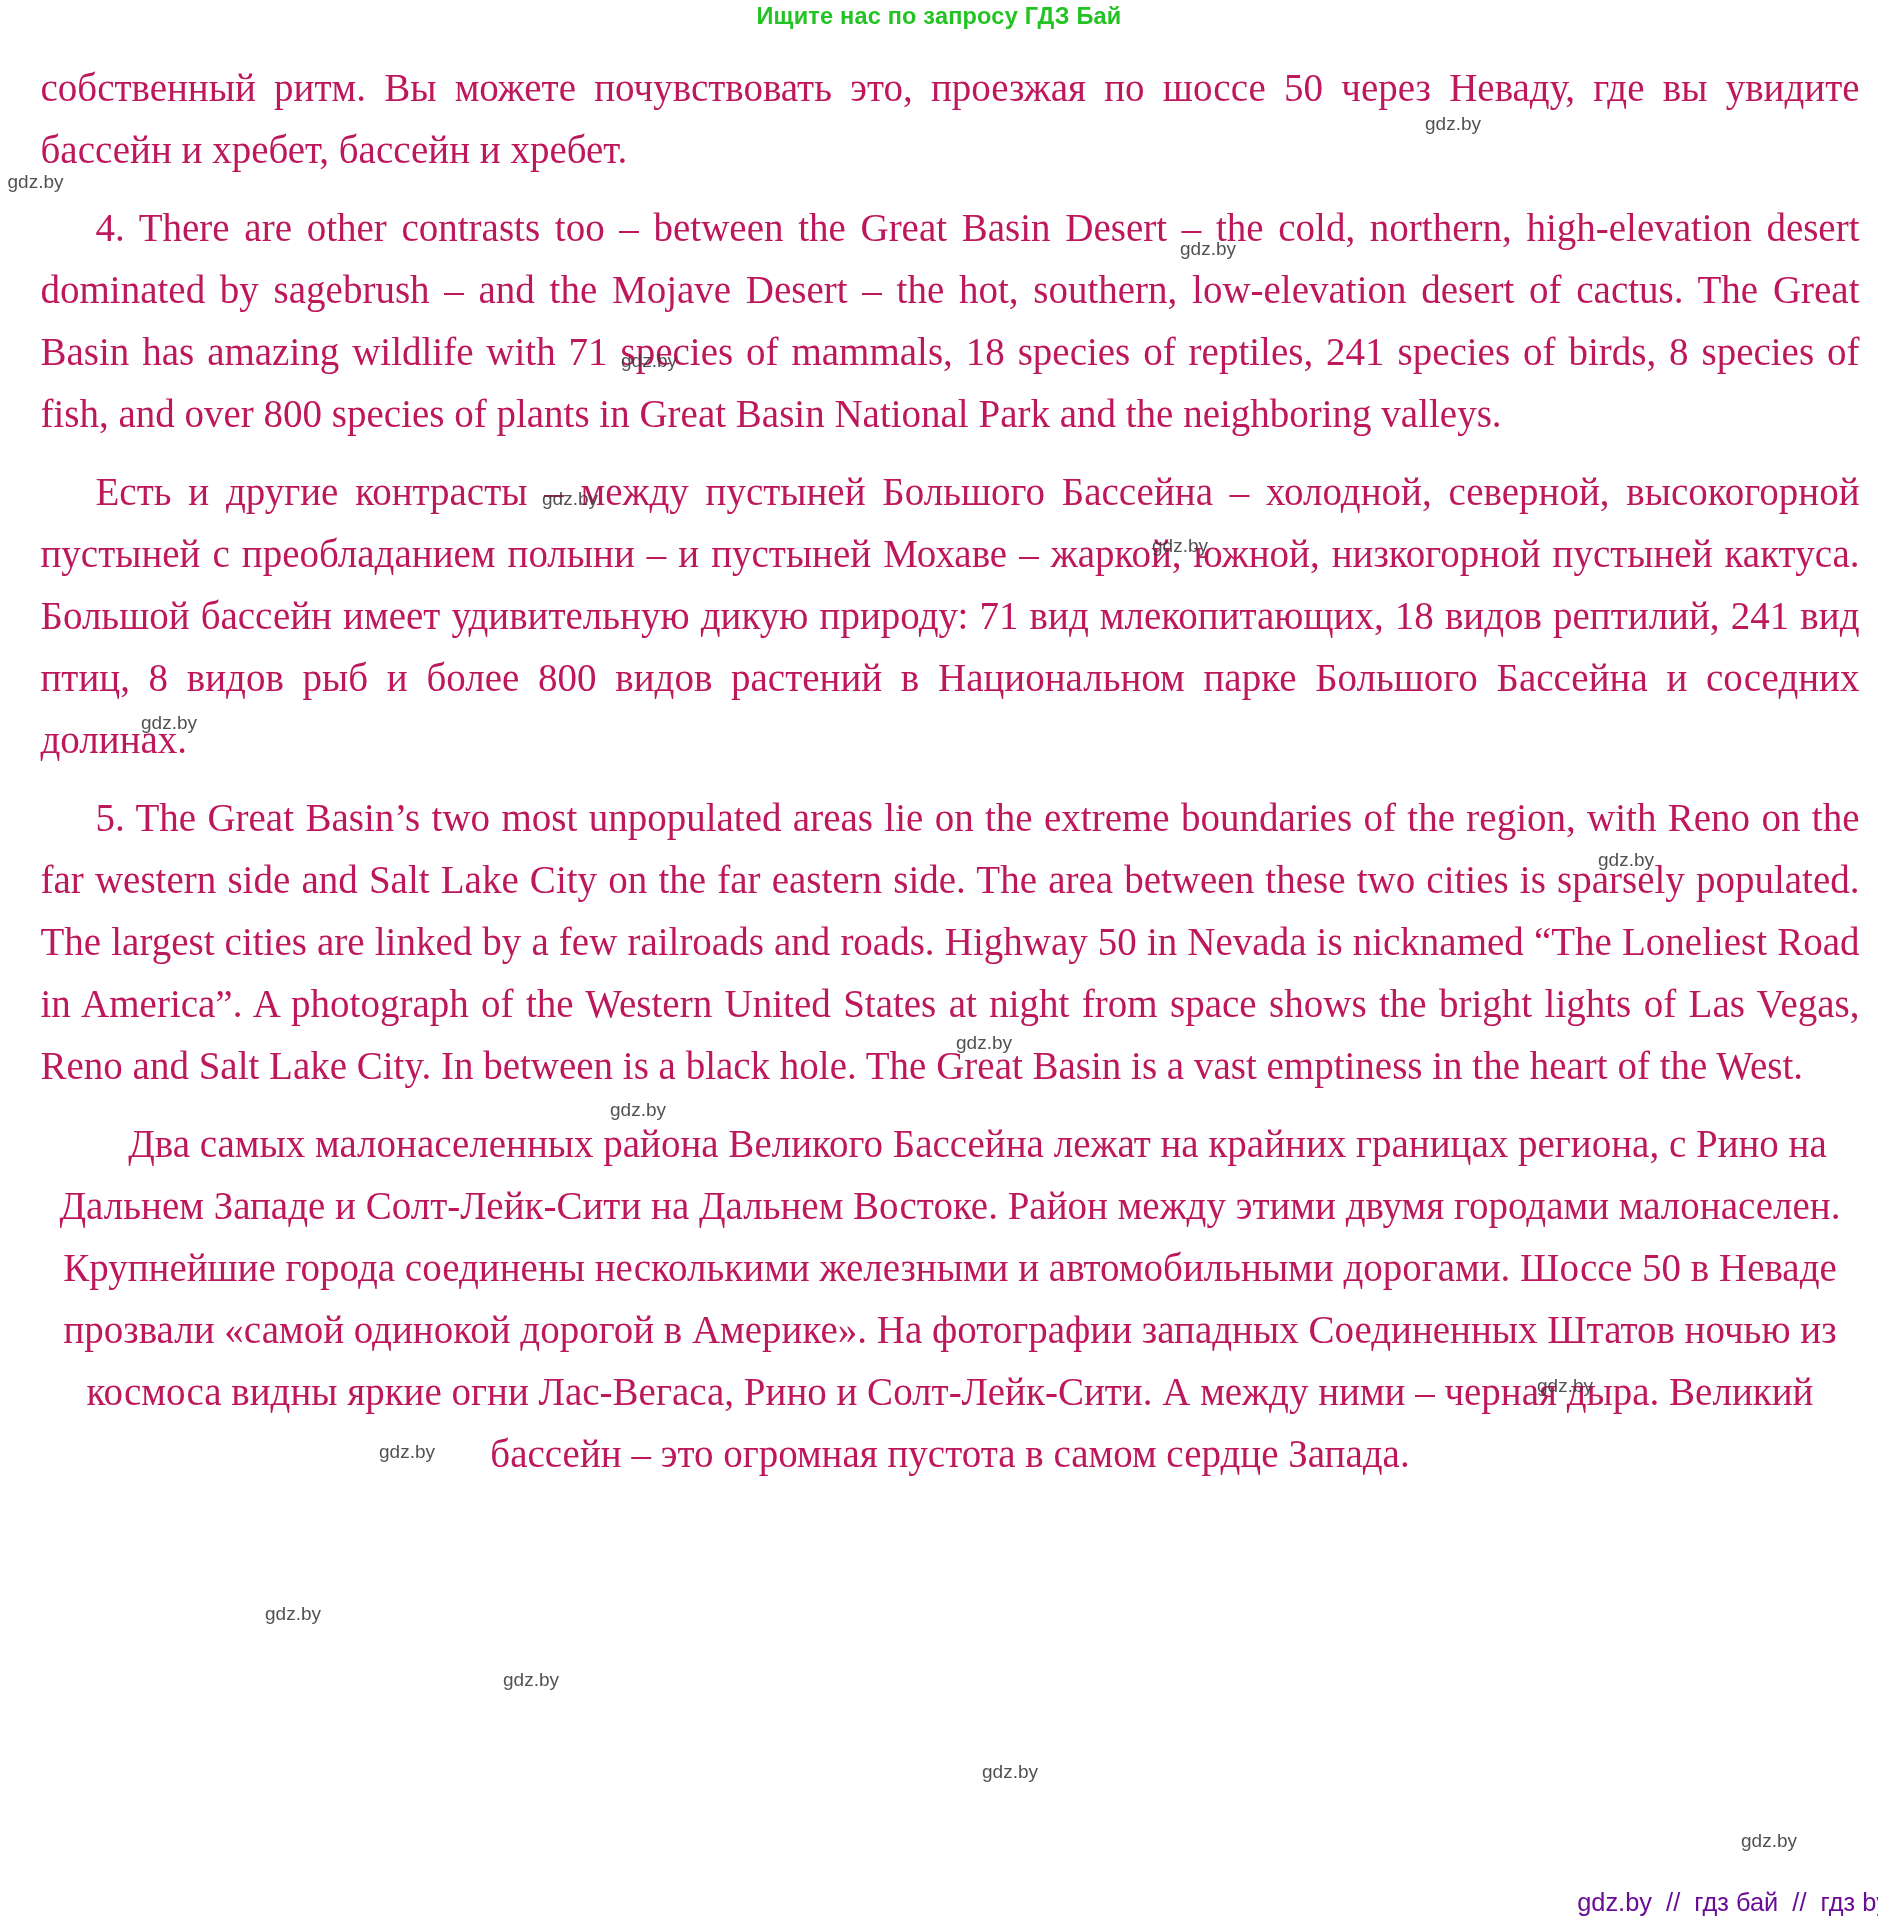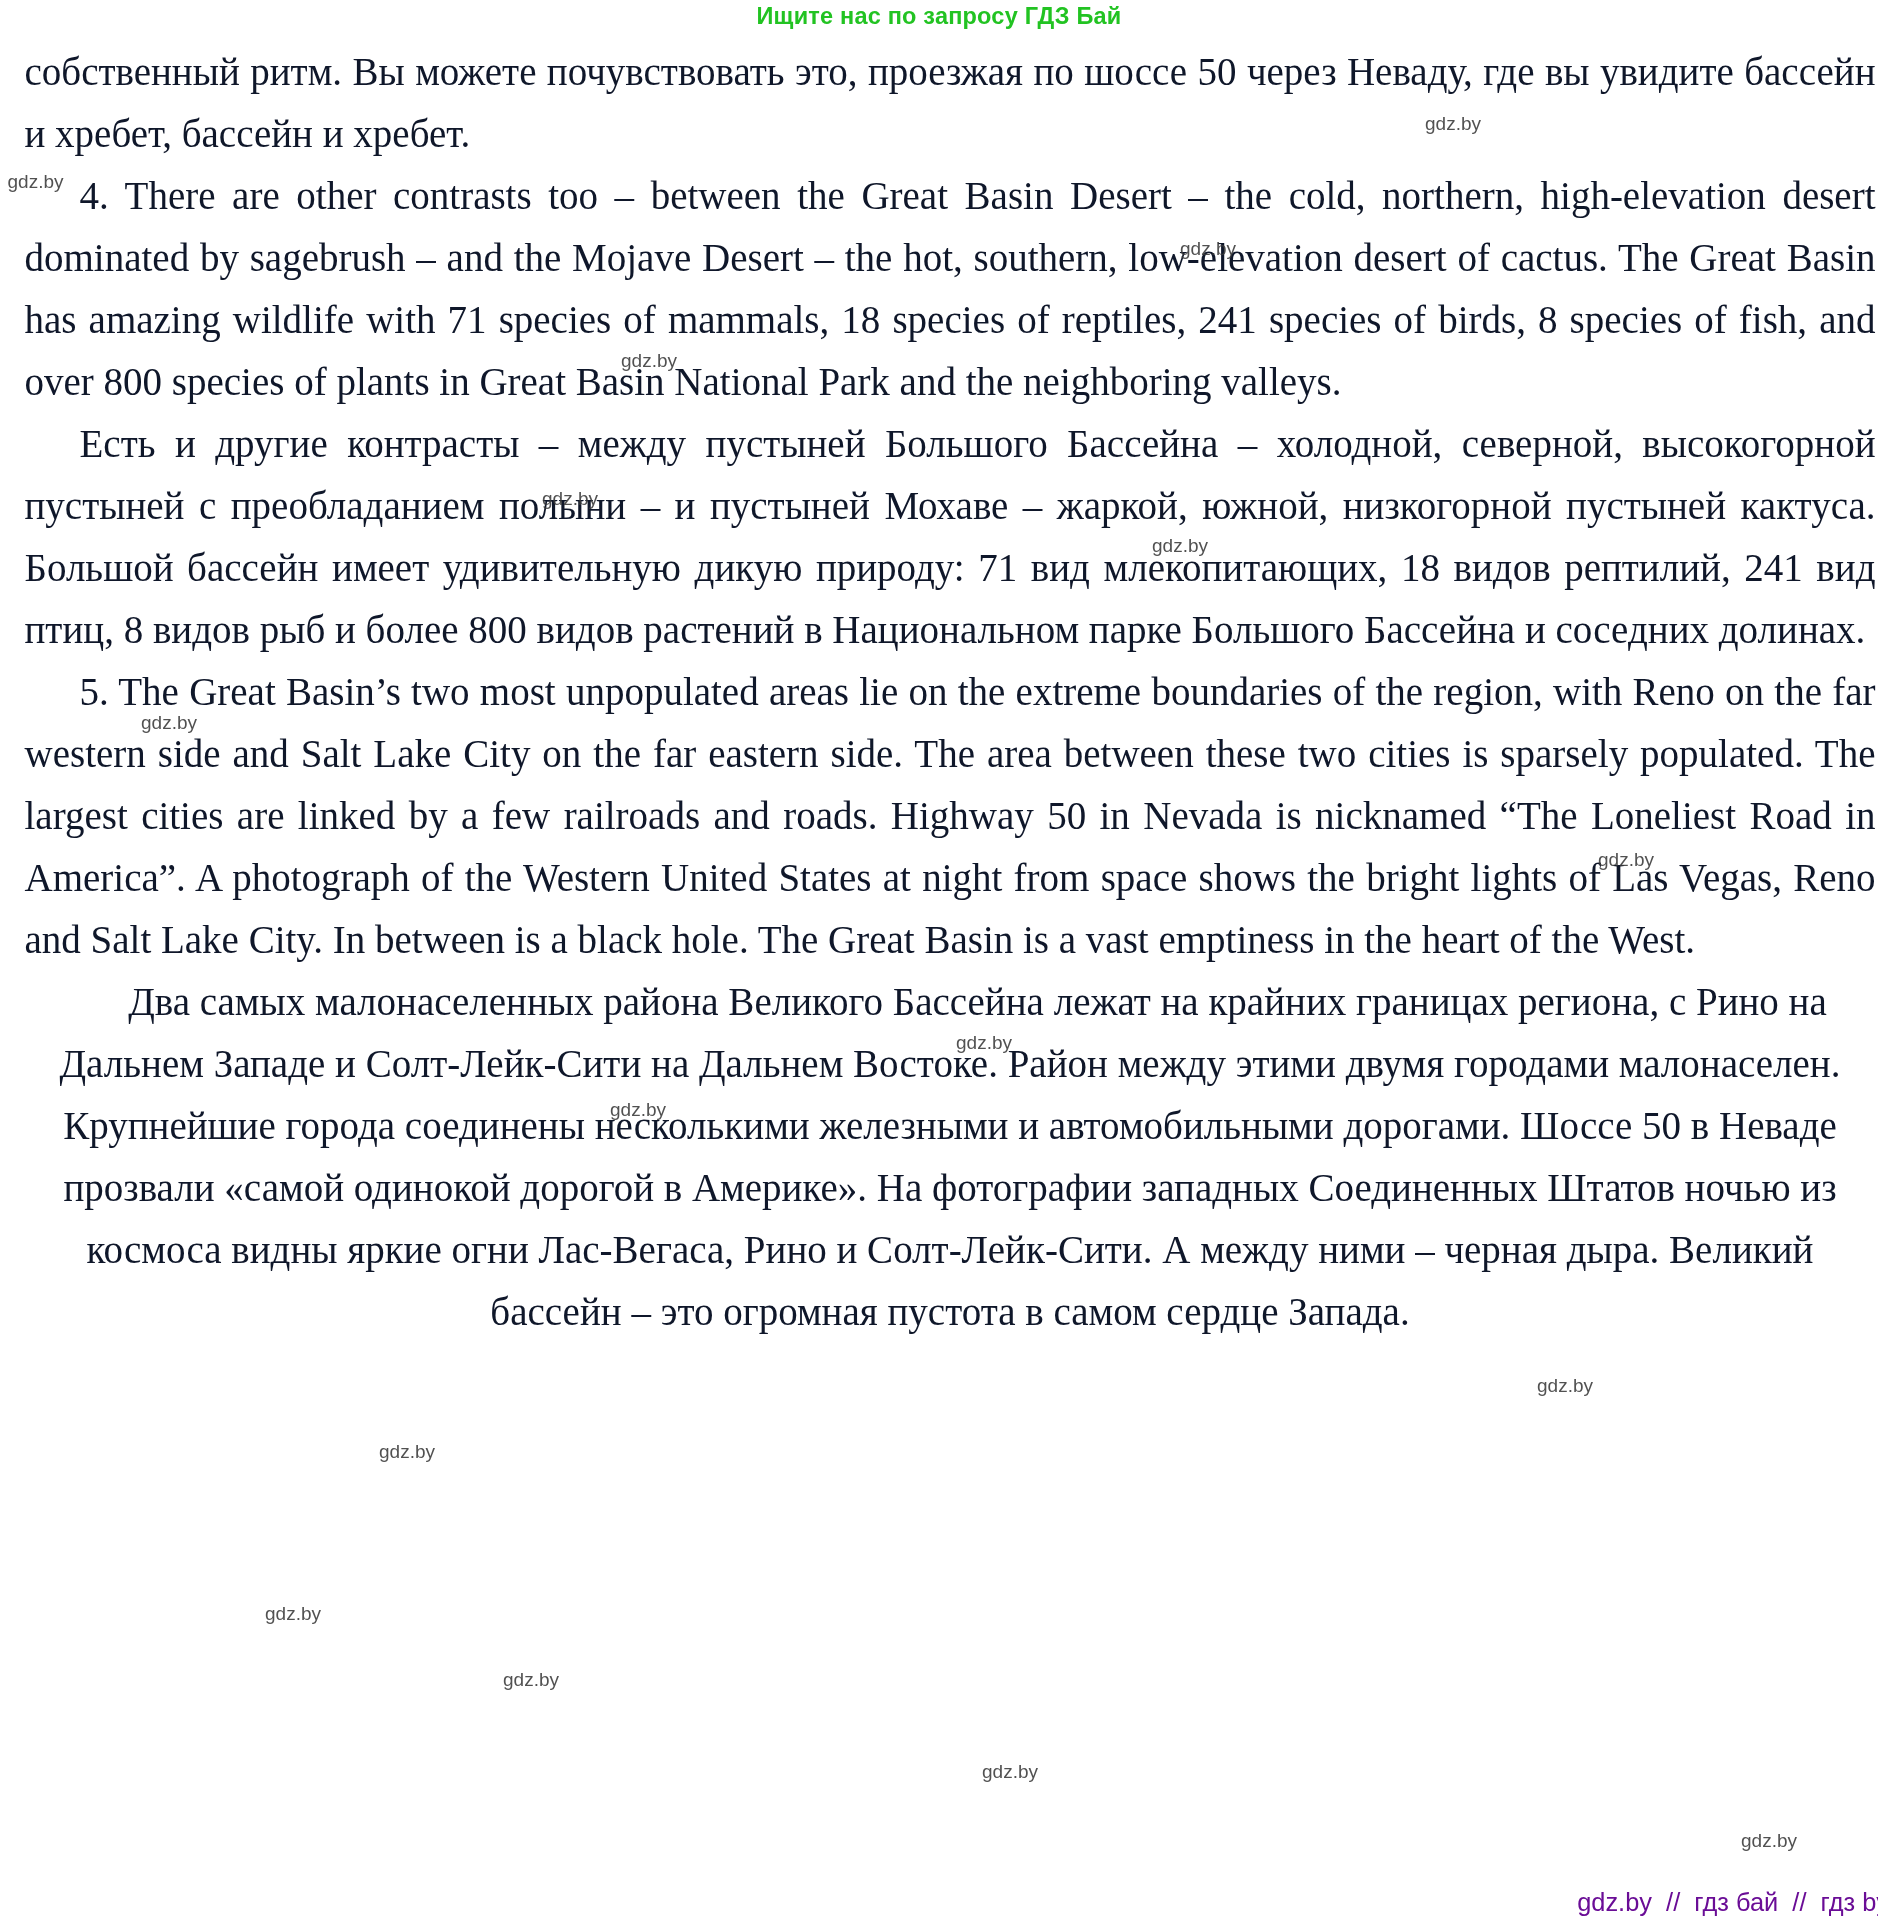--- a/index.html
+++ b/index.html
@@ -32,24 +32,24 @@
   }
 
   
   .content {
     position: absolute;
     top: 41px;
     left: 24.5px;
     width: 1851px;
   }
   p.para {
-    margin: 0;
+    margin: 16px;
     text-align: justify;
     text-justify: inter-word;
-    color: #0f172a;
+    color: #be185d;
     font-size: 39px;
     line-height: 62px;
     letter-spacing: 0px;
   }
   p.indent {
     text-indent: 55px;
   }
   p.para:last-child {
     text-align: center;
   }

